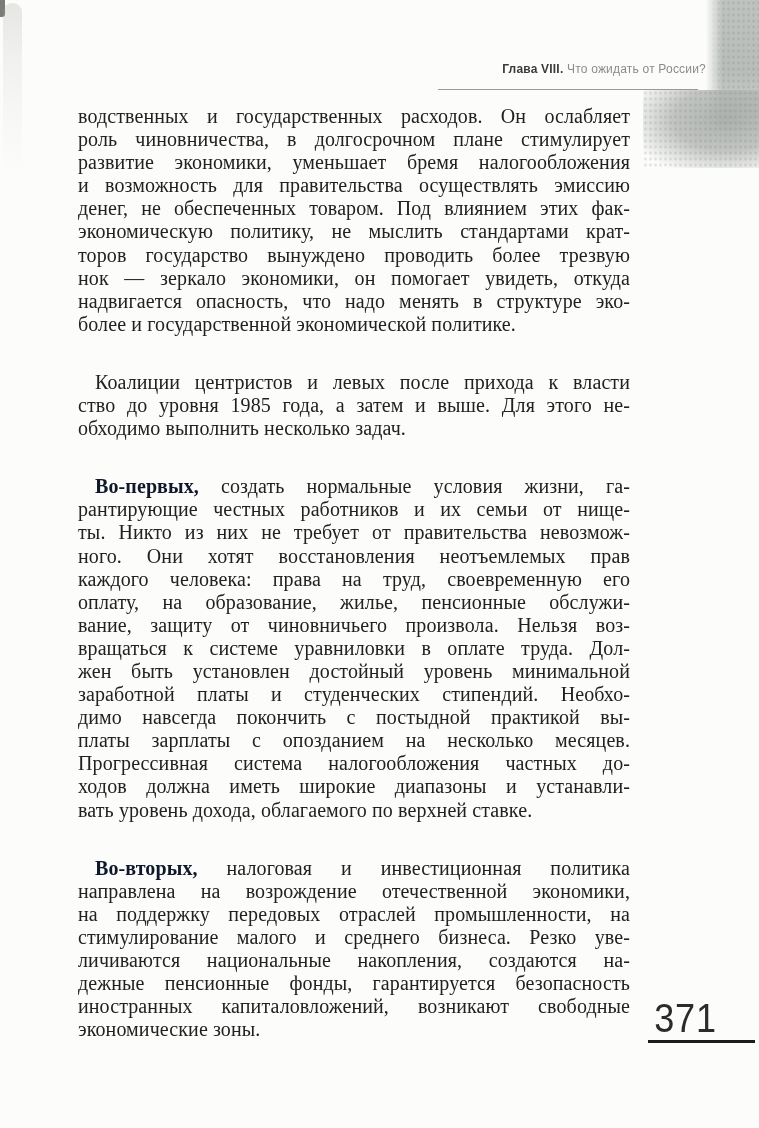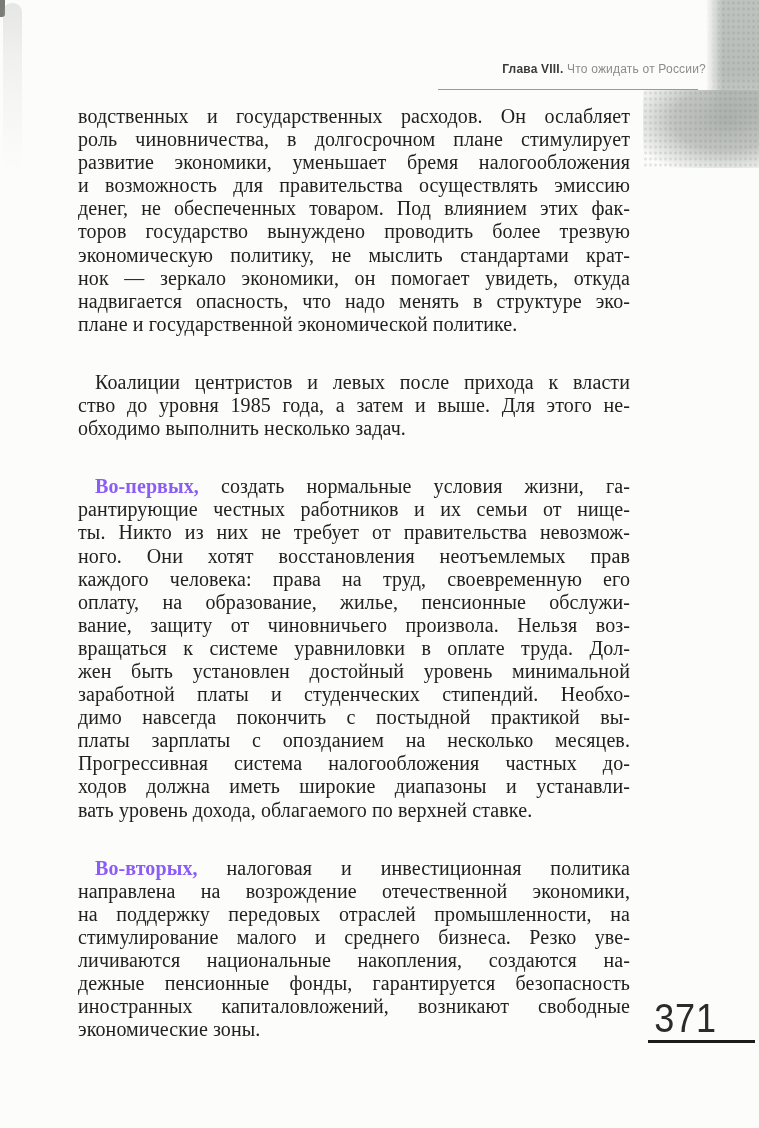--- a/index.html
+++ b/index.html
@@ -68,21 +68,21 @@
     font-size:20px;line-height:23.1px;color:#212121;
     letter-spacing:.1px;
   }
   .line{
     text-align:justify;
     text-align-last:justify;
     -moz-text-align-last:justify;
   }
   .line.last{text-align-last:left;-moz-text-align-last:left;}
   .line.indent{text-indent:17px;margin-top:35px;}
-  .line b{font-weight:bold;color:#8b5cf6;}
+  .line b{font-weight:bold;color:#0f172a;}
 
   
   .page-number-wrap{
     position:absolute;left:648px;top:998px;width:107px;
   }
   .page-number{
     font-family:"Liberation Sans","DejaVu Sans",sans-serif;
     font-size:41px;line-height:40px;font-weight:400;color:#2b2b2b;
     padding-left:7px;letter-spacing:1px;
     transform:scaleX(.88);transform-origin:left center;
@@ -104,25 +104,25 @@
   <div class="chapter-header"><span class="ch-bold">Глава VIII</span><span class="ch-sep">. </span><span class="ch-title">Что ожидать от России?</span></div>
   <div class="header-rule"></div>
 
   <div class="body-text">
       <div>
         <div class="line">водственных и государственных расходов. Он ослабляет</div>
         <div class="line">роль чиновничества, в долгосрочном плане стимулирует</div>
         <div class="line">развитие экономики, уменьшает бремя налогообложения</div>
         <div class="line">и возможность для правительства осуществлять эмиссию</div>
         <div class="line">денег, не обеспеченных товаром. Под влиянием этих фак-</div>
+        <div class="line">экономическую политику, не мыслить стандартами крат-</div>
         <div class="line">торов государство вынуждено проводить более трезвую</div>
-        <div class="line">экономическую политику, не мыслить стандартами крат-</div>
         <div class="line">нок — зеркало экономики, он помогает увидеть, откуда</div>
         <div class="line">надвигается опасность, что надо менять в структуре эко-</div>
-        <div class="line last">плане и государственной экономической политике.</div>
+        <div class="line last">более и государственной экономической политике.</div>
       </div>
       <div>
         <div class="line indent">Коалиции центристов и левых после прихода к власти</div>
         <div class="line">ство до уровня 1985 года, а затем и выше. Для этого не-</div>
         <div class="line last">обходимо выполнить несколько задач.</div>
       </div>
       <div>
         <div class="line indent"><b>Во-первых,</b> создать нормальные условия жизни, га-</div>
         <div class="line">рантирующие честных работников и их семьи от нище-</div>
         <div class="line">ты. Никто из них не требует от правительства невозмож-</div>

